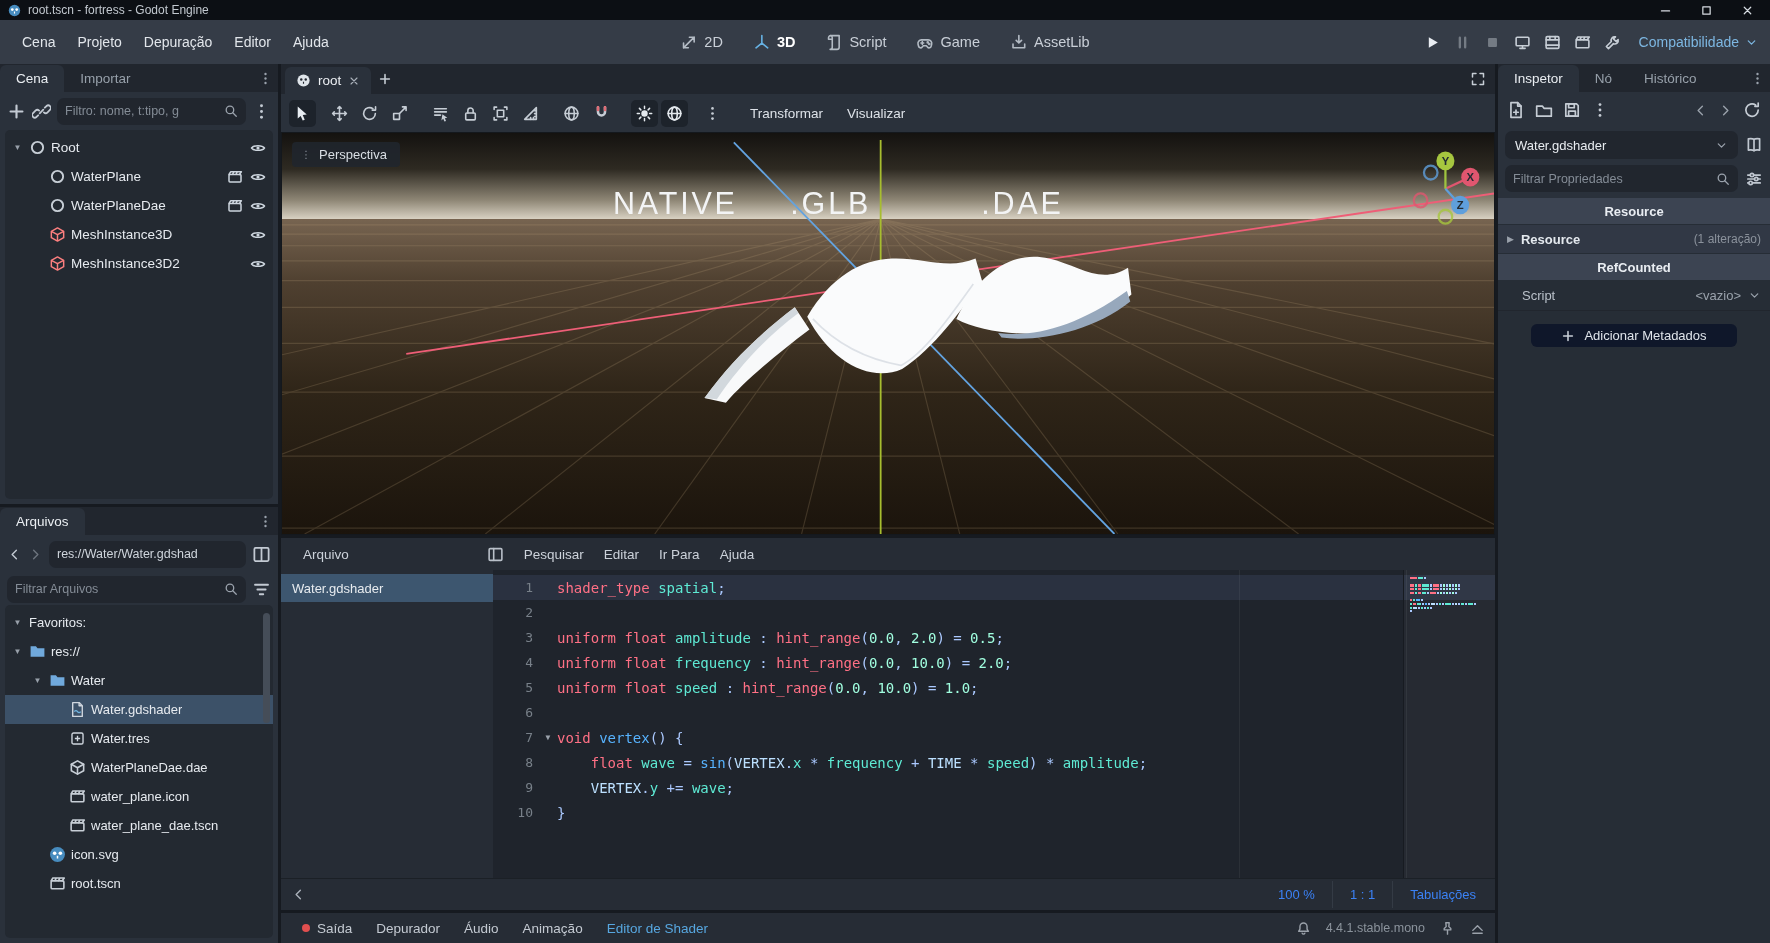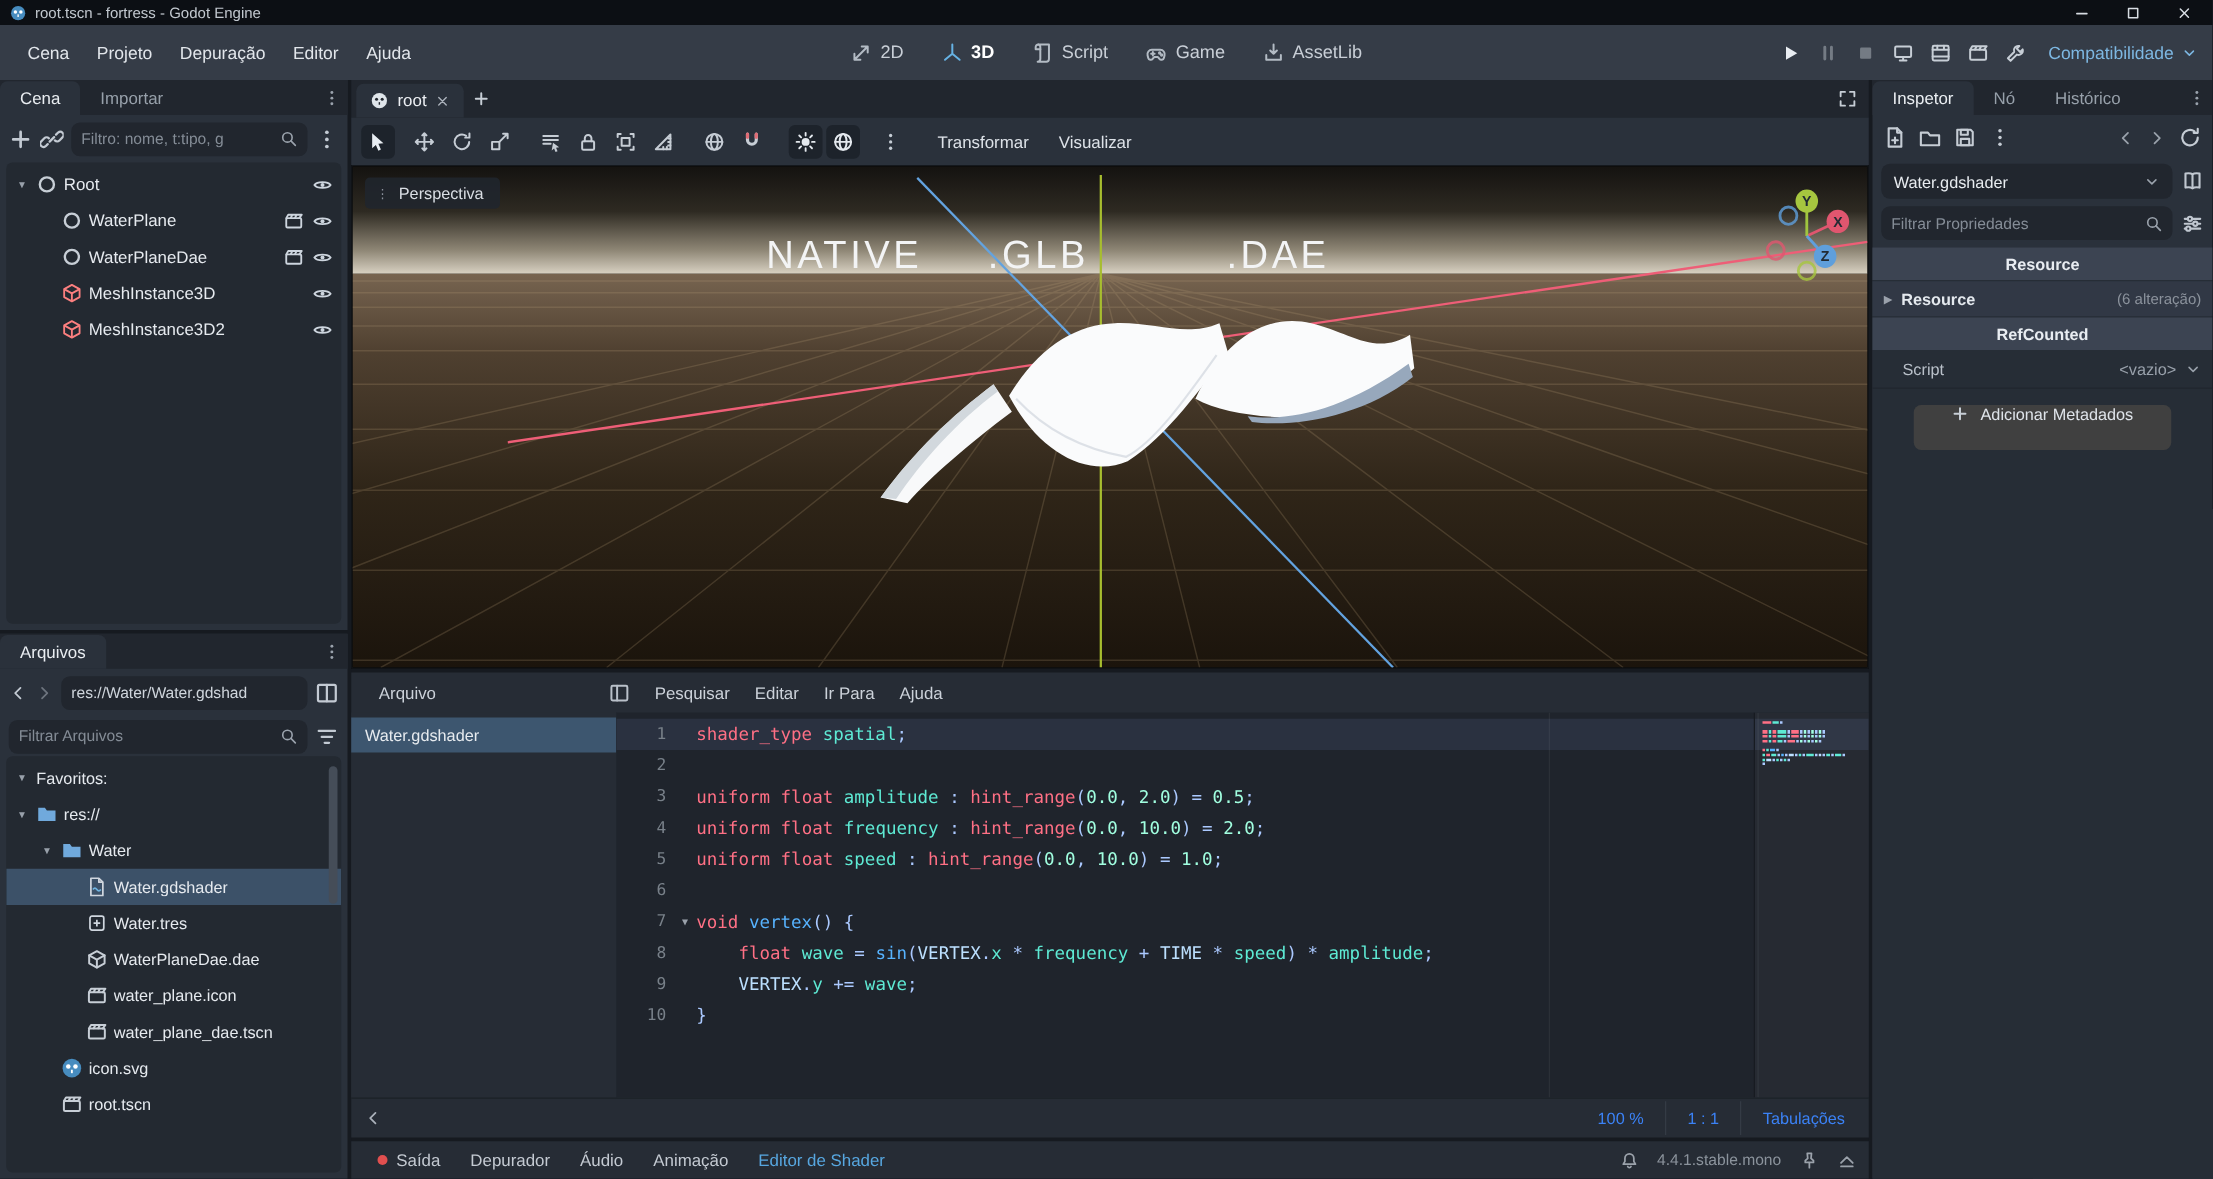--- a/index.html
+++ b/index.html
@@ -139,21 +139,21 @@
 .side-icon{width:18px;height:18px;color:#c0c7d0}
 .insp-body{flex:1;background:#262d36;margin-top:3px;display:flex;flex-direction:column;min-height:0}
 .cat{height:26px;background:#3c4452;display:flex;align-items:center;justify-content:center;font-weight:bold;font-size:13px;color:#e9edf2;margin-bottom:1px;flex:none}
 .prop-section{height:28px;background:#313845;display:flex;align-items:center;padding:0 9px;gap:7px;font-size:13px;margin-bottom:1px;flex:none}
 .prop-section .exp2{color:#9aa1ab;font-size:9px}
 .prop-section b{color:#e4e9ee}
 .prop-section .badge{margin-left:auto;color:#8b929c;font-size:12px}
 .script-row{height:30px;display:flex;align-items:center;padding:0 9px 0 24px;font-size:13px;color:#b9c0c9;border-bottom:1px solid #21262e;flex:none}
 .script-row .val{margin-left:auto;color:#99a1ab;display:flex;gap:7px;align-items:center}
 .script-row .val .icon{width:13px;height:13px;color:#9aa2ac}
-.meta-btn{margin:13px auto 0;width:206px;height:36px;background:#404040;border-radius:6px;display:flex;align-items:flex-start;justify-content:center;gap:9px;font-size:13px;color:#dfe4ea;flex:none}
+.meta-btn{margin:13px auto 0;width:206px;height:23px;background:#0f172a;border-radius:6px;display:flex;align-items:center;justify-content:center;gap:9px;font-size:13px;color:#dfe4ea;flex:none}
 .meta-btn .icon{width:14px;height:14px}
 </style>
 </head>
 <body>
 
 <div class="app" data-name="godot-editor-window">
 
   <div class="titlebar" data-name="titlebar">
     <span class="icon tb-logo" data-name="godot-logo-icon">
         <svg viewBox="0 0 16 16">
@@ -1074,21 +1074,21 @@
               <circle cx="10" cy="8" r="1.5" fill="#2a313b"></circle>
               <circle cx="5" cy="11.5" r="1.5" fill="#2a313b"></circle>
             </svg>
           </span>
       </div>
       <div class="insp-body" data-name="inspector-body">
         <div class="cat" data-name="category-resource">Resource</div>
         <div class="prop-section" data-name="section-resource">
           <span class="exp2" data-name="chevron-right-icon">▶</span>
           <b data-name="section-label">Resource</b>
-          <span class="badge" data-name="change-count-badge">(6 alteração)</span>
+          <span class="badge" data-name="change-count-badge">(1 alteração)</span>
         </div>
         <div class="cat" data-name="category-refcounted">RefCounted</div>
         <div class="script-row" data-name="script-property-row">
           <span data-name="script-property-label">Script</span>
           <div class="val" data-name="script-value-dropdown">
             <span data-name="script-value">&lt;vazio&gt;</span>
             <span class="icon" data-name="chevron-down-icon">
                 <svg viewBox="0 0 16 16" fill="none" stroke="currentColor" stroke-width="1.5" stroke-linecap="round" stroke-linejoin="round">
                   <path d="M4 6l4 4 4-4"></path>
                 </svg>

